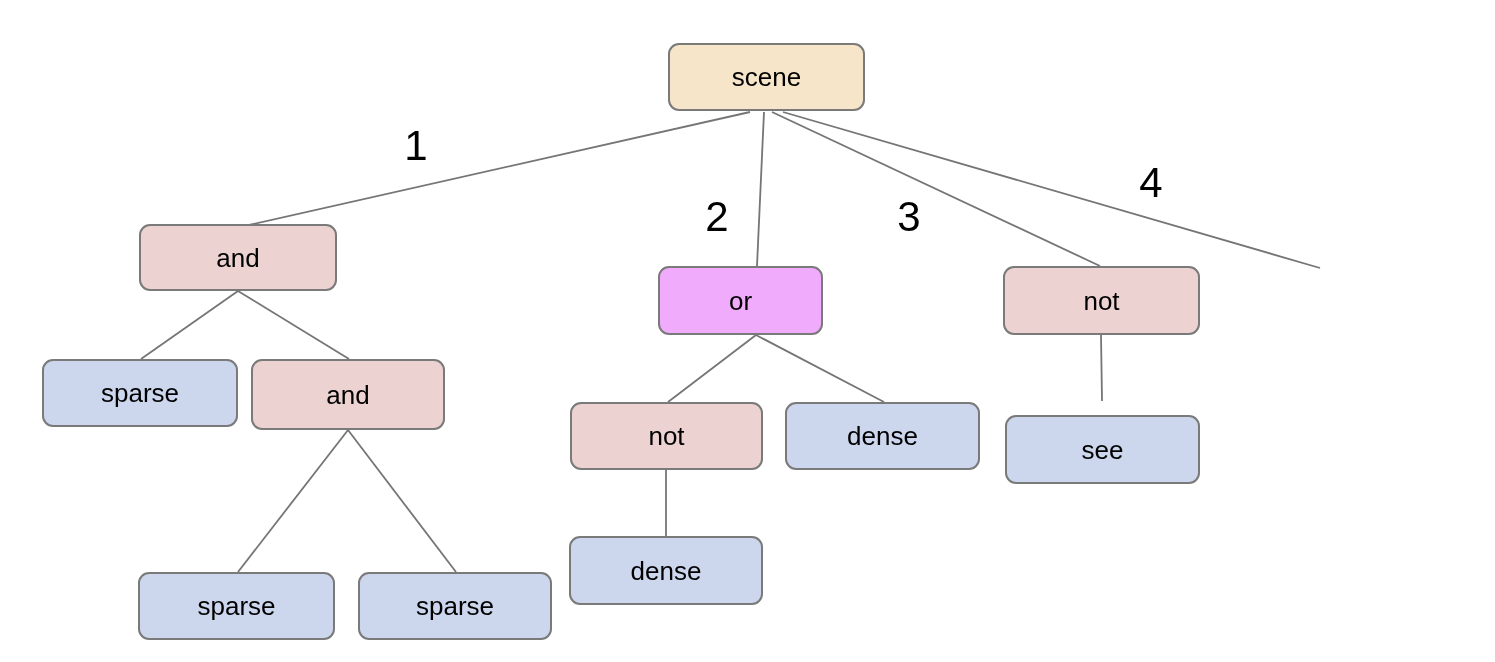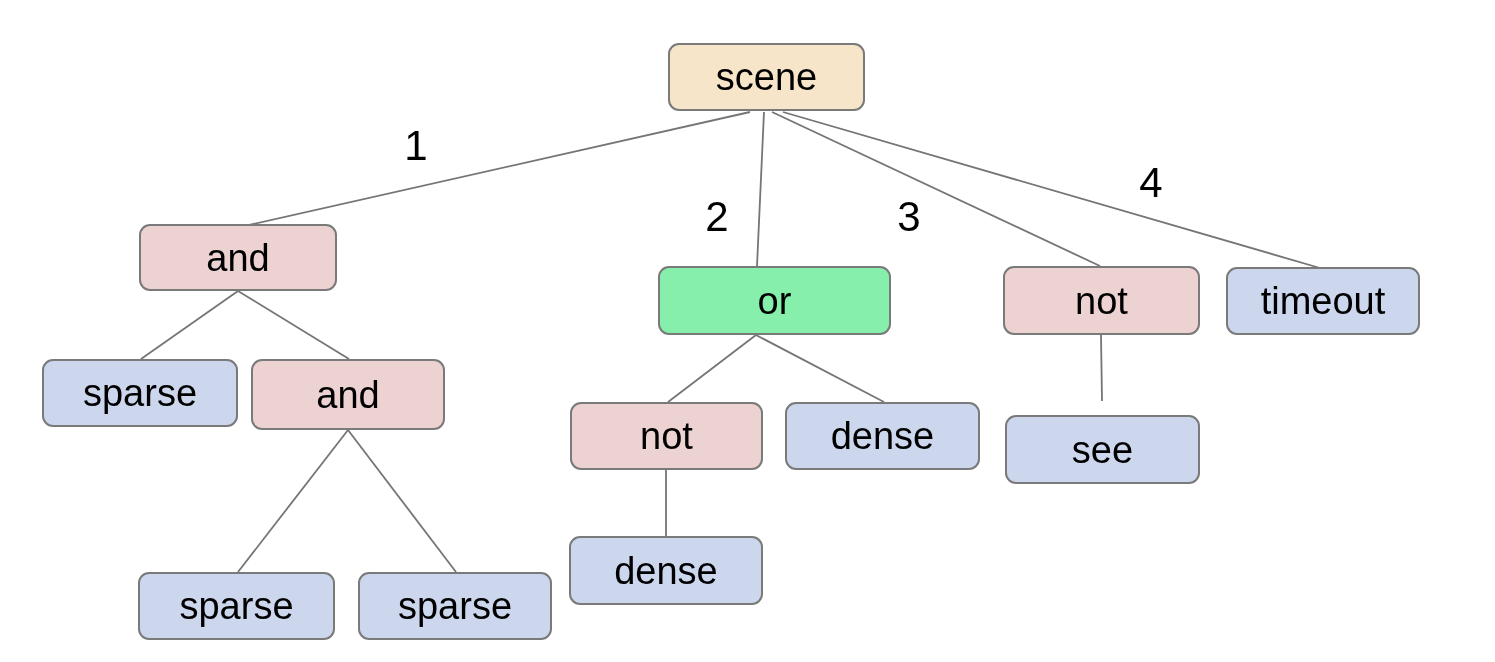--- a/index.html
+++ b/index.html
@@ -32,21 +32,21 @@
     text-anchor: middle;
   }
   .node {
     position: absolute;
     box-sizing: border-box;
     border: 2px solid #7a7a7a;
     border-radius: 11px;
     display: flex;
     align-items: center;
     justify-content: center;
-    font-size: 38px;
+    font-size: 26px;
     line-height: 1;
     color: #000000;
   }
   .node span {
     white-space: nowrap;
   }
 </style>
 </head>
 <body>
 
@@ -69,28 +69,25 @@
       <line x1="666" y1="470" x2="666" y2="536" stroke="#757575"></line>
       <line x1="1101" y1="335" x2="1102" y2="401" stroke="#757575"></line>
     </svg>
 
 <div class="node root" style="left: 668px; top: 43px; width: 197px; height: 68px; background: rgb(246, 229, 200); border-color: rgb(122, 122, 122);">
       <span>scene</span>
     </div>
     <div class="node operator" style="left: 139px; top: 224px; width: 198px; height: 67px; background: rgb(236, 210, 208); border-color: rgb(122, 122, 122);">
       <span>and</span>
     </div>
-    <div class="node operator" style="left: 658px; top: 266px; width: 233px; height: 69px; background: #86efac; border-color: rgb(122, 122, 122);">
+    <div class="node operator" style="left: 658px; top: 266px; width: 165px; height: 69px; background: #f0abfc; border-color: rgb(122, 122, 122);">
       <span>or</span>
     </div>
     <div class="node operator" style="left: 1003px; top: 266px; width: 197px; height: 69px; background: rgb(236, 210, 208); border-color: rgb(122, 122, 122);">
       <span>not</span>
-    </div>
-    <div class="node leaf" style="left: 1226px; top: 267px; width: 194px; height: 68px; background: rgb(204, 215, 238); border-color: rgb(122, 122, 122);">
-      <span>timeout</span>
     </div>
     <div class="node leaf" style="left: 42px; top: 359px; width: 196px; height: 68px; background: rgb(204, 215, 238); border-color: rgb(122, 122, 122);">
       <span>sparse</span>
     </div>
     <div class="node operator" style="left: 251px; top: 359px; width: 194px; height: 71px; background: rgb(236, 210, 208); border-color: rgb(122, 122, 122);">
       <span>and</span>
     </div>
     <div class="node operator" style="left: 570px; top: 402px; width: 193px; height: 68px; background: rgb(236, 210, 208); border-color: rgb(122, 122, 122);">
       <span>not</span>
     </div>

